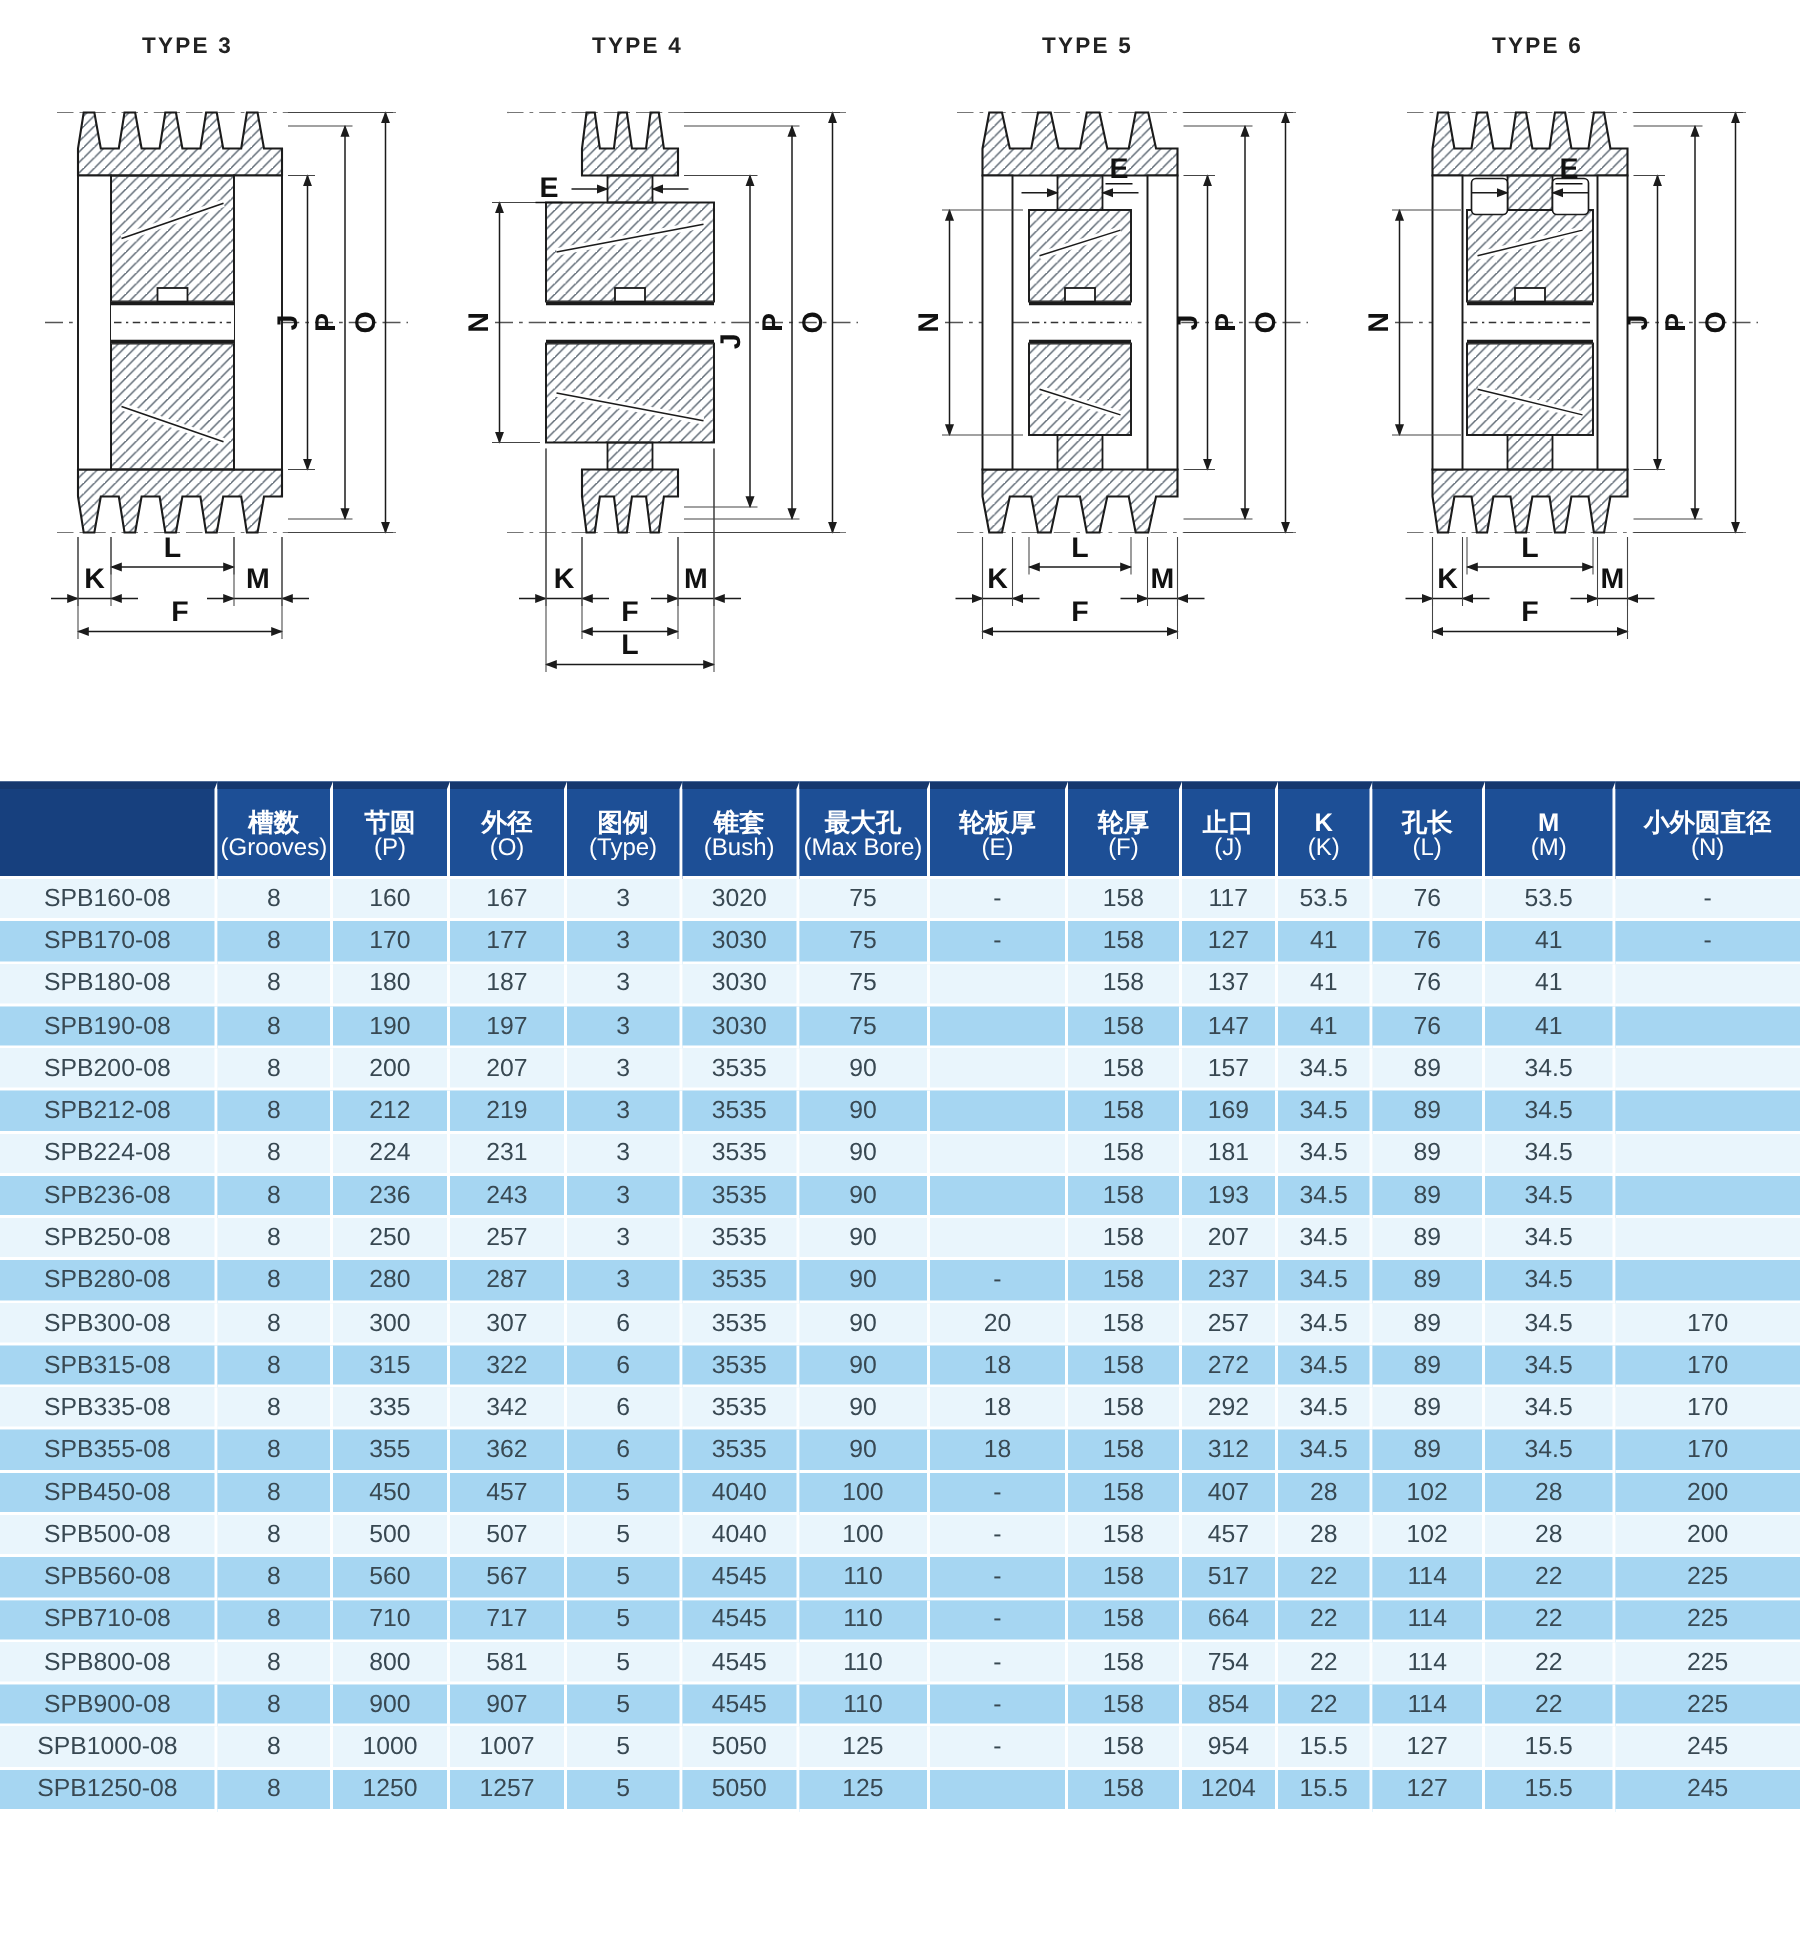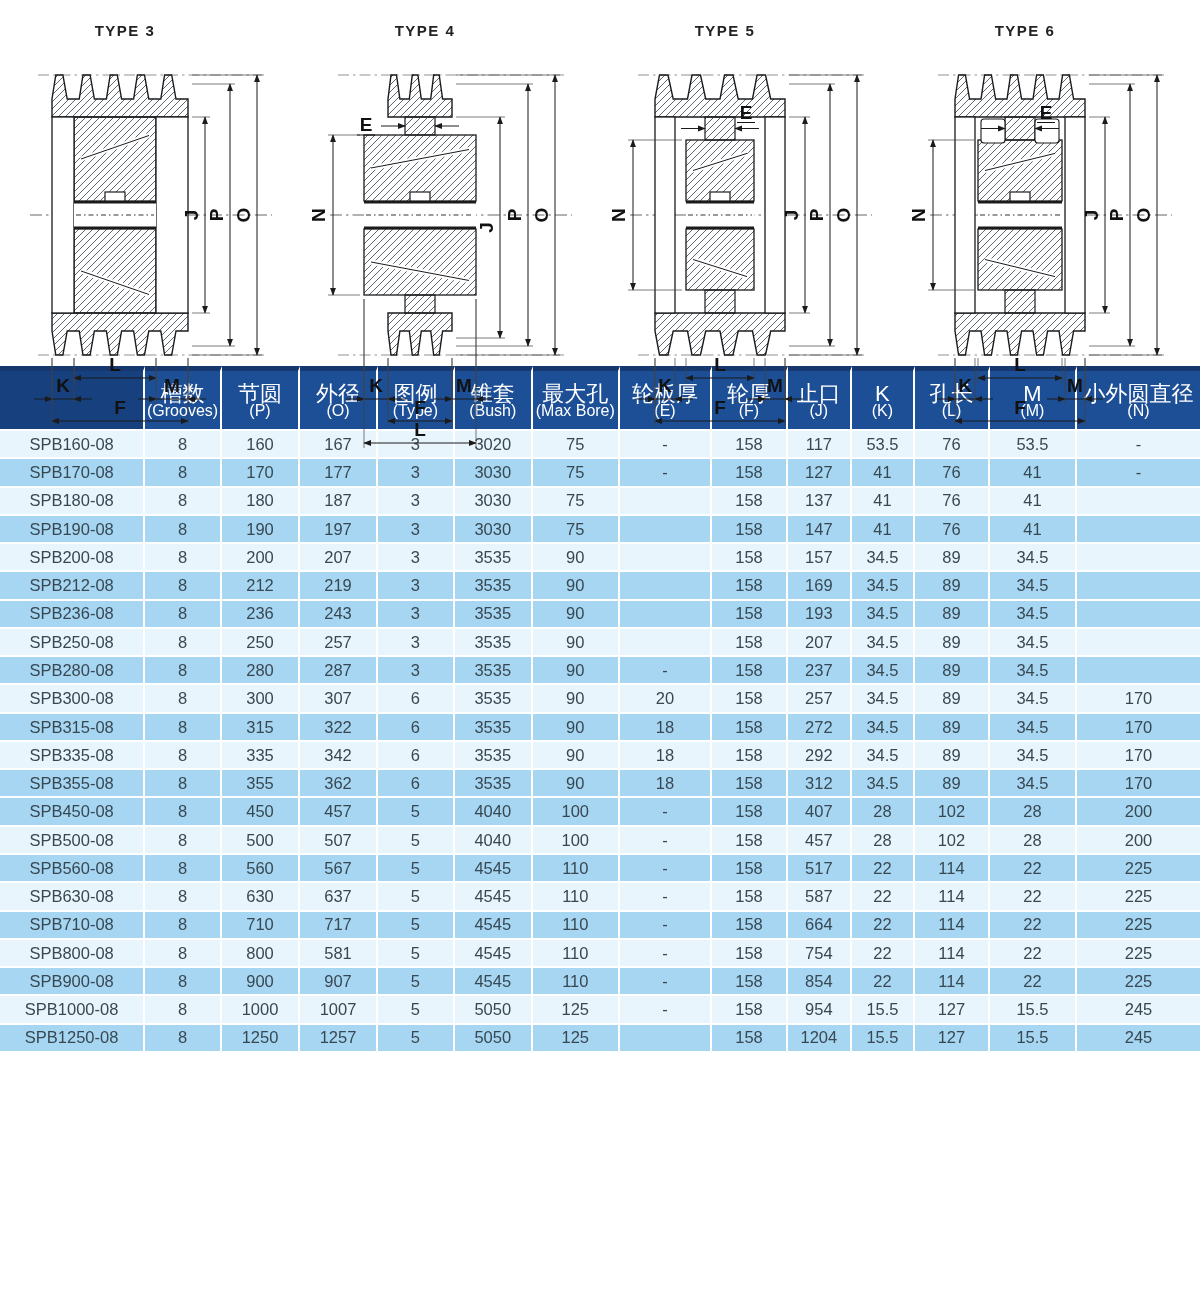--- a/index.html
+++ b/index.html
@@ -1,35 +1,35 @@
 <!DOCTYPE html>
 <html style="--header-bg: #1d4f96; --header-first-bg: #17407e; --header-text: #ffffff; --row-dark: #a6d6f2; --row-light: #e9f5fc; --cell-text: #384852;"><head>
 <meta charset="utf-8">
 <style>
   * { box-sizing: border-box; }
   html,body { margin:0; padding:0; background:#fff; }
   body { width:1200px; font-family:"Liberation Sans","DejaVu Sans",sans-serif; }
 
-  .diagram-strip { display:flex; width:1200px; height:366px; background:#fff; }
+  .diagram-strip { display:flex; width:1200px; height:521px; background:#fff; }
   .diagram { position:relative; flex:0 0 300px; height:467px; }
   .diagram-title {
     position:absolute; top:22px; left:0; width:250px; text-align:center;
     font-size:15px; font-weight:bold; letter-spacing:1.5px; color:#222;
   }
   .diagram svg { position:absolute; left:0; top:0; width:300px; height:467px; }
 
   table.spec { width:1200px; border-collapse:separate; border-spacing:0; table-layout:fixed; }
   table.spec th {
     background:var(--header-bg,#1d4f96); color:var(--header-text,#fff);
     border-right:2px solid #fff; border-bottom:2px solid #fff; border-top:5px solid #16386e;
     height:65px; padding:0; vertical-align:middle; text-align:center;
   }
   table.spec th:first-child { background:var(--header-first-bg,#17407e); }
   table.spec th:last-child { border-right:none; }
-  th .zh { font-size:22px; font-weight:normal; line-height:21px; }
+  th .zh { font-size:17px; font-weight:bold; line-height:21px; }
   th .en { font-size:16px; font-weight:normal; line-height:14px; }
   table.spec td {
     border-right:2px solid #fff; border-bottom:2px solid #fff;
     height:28.28px; padding:0; text-align:center; vertical-align:middle;
     font-size:16.5px; color:var(--cell-text,#384852); line-height:1;
   }
   table.spec td:last-child { border-right:none; }
   tr.dark td  { background:var(--row-dark,#a6d6f2); }
   tr.light td { background:var(--row-light,#e9f5fc); }
 </style>
@@ -488,20 +488,36 @@
         <td>3535</td>
         <td>90</td>
         <td></td>
         <td>158</td>
         <td>169</td>
         <td>34.5</td>
         <td>89</td>
         <td>34.5</td>
         <td></td>
       </tr>
+      <tr class="light">
+        <td>SPB224-08</td>
+        <td>8</td>
+        <td>224</td>
+        <td>231</td>
+        <td>3</td>
+        <td>3535</td>
+        <td>90</td>
+        <td></td>
+        <td>158</td>
+        <td>181</td>
+        <td>34.5</td>
+        <td>89</td>
+        <td>34.5</td>
+        <td></td>
+      </tr>
       <tr class="dark">
         <td>SPB236-08</td>
         <td>8</td>
         <td>236</td>
         <td>243</td>
         <td>3</td>
         <td>3535</td>
         <td>90</td>
         <td></td>
         <td>158</td>
@@ -648,36 +664,20 @@
         <td>4545</td>
         <td>110</td>
         <td>-</td>
         <td>158</td>
         <td>517</td>
         <td>22</td>
         <td>114</td>
         <td>22</td>
         <td>225</td>
       </tr>
-      <tr class="light">
-        <td>SPB630-08</td>
-        <td>8</td>
-        <td>630</td>
-        <td>637</td>
-        <td>5</td>
-        <td>4545</td>
-        <td>110</td>
-        <td>-</td>
-        <td>158</td>
-        <td>587</td>
-        <td>22</td>
-        <td>114</td>
-        <td>22</td>
-        <td>225</td>
-      </tr>
       <tr class="dark">
         <td>SPB710-08</td>
         <td>8</td>
         <td>710</td>
         <td>717</td>
         <td>5</td>
         <td>4545</td>
         <td>110</td>
         <td>-</td>
         <td>158</td>

